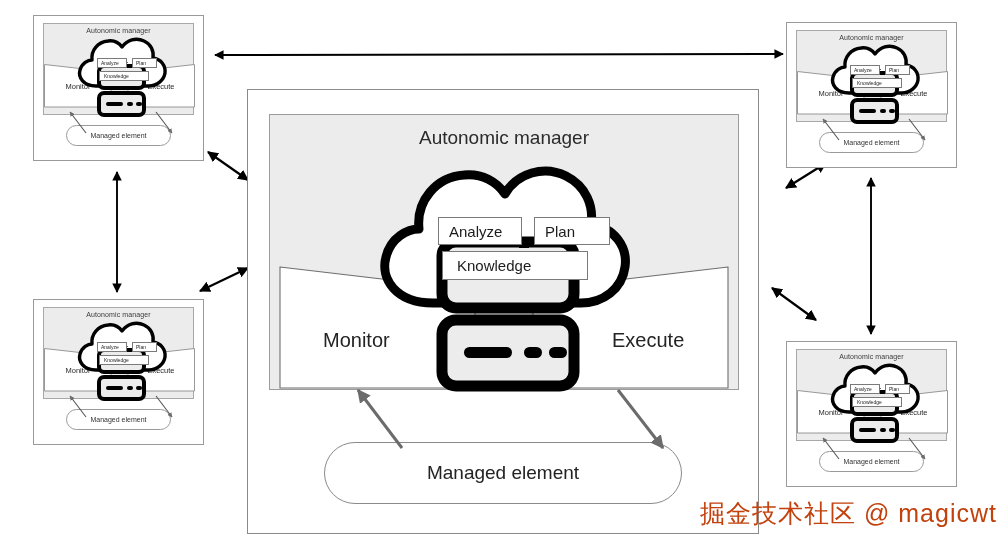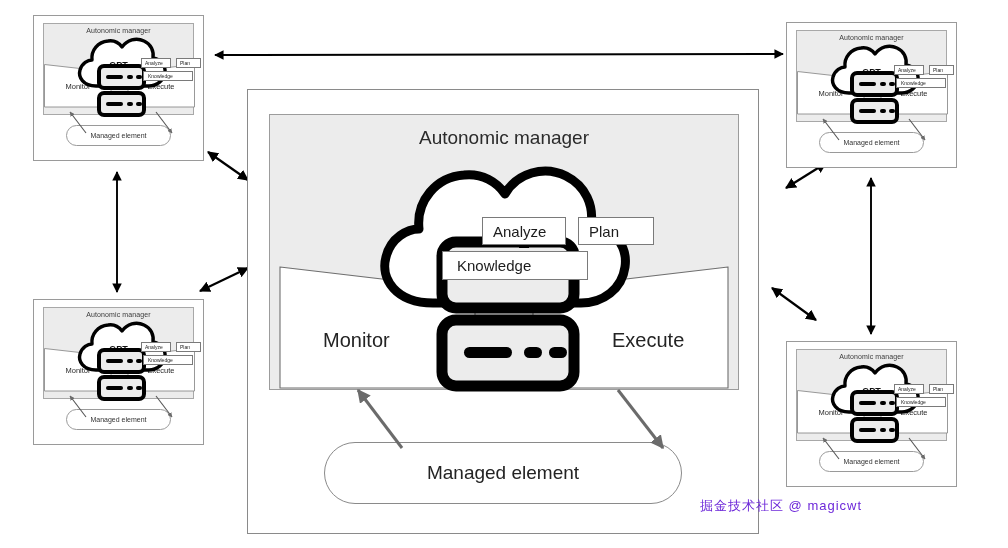--- a/index.html
+++ b/index.html
@@ -108,38 +108,37 @@
     top: 189px;
   }
   .apbox {
     position: absolute;
     background: #ffffff;
     border: 1px solid #7a7a7a;
     display: flex; align-items: center;
     padding-left: 10px;
     font-size: 15px;
     color: #1c1c1c;
-    margin-left: 44px;
   }
   #knowledge-box {
     position: absolute;
     background: #ffffff;
     border: 1px solid #7a7a7a;
     display: flex; align-items: center;
     padding-left: 14px;
     font-size: 15px;
     color: #1c1c1c;
   }
 
   
   #watermark {
     position: absolute;
     left: 700px; top: 497px;
-    font-size: 13px;
-    color: #6d28d9;
+    font-size: 25px;
+    color: #c2410c;
     white-space: nowrap;
     letter-spacing: 1px;
   }
 
   svg { display: block; overflow: visible; }
 </style>
 </head>
 <body>
 
 <div id="stage">

